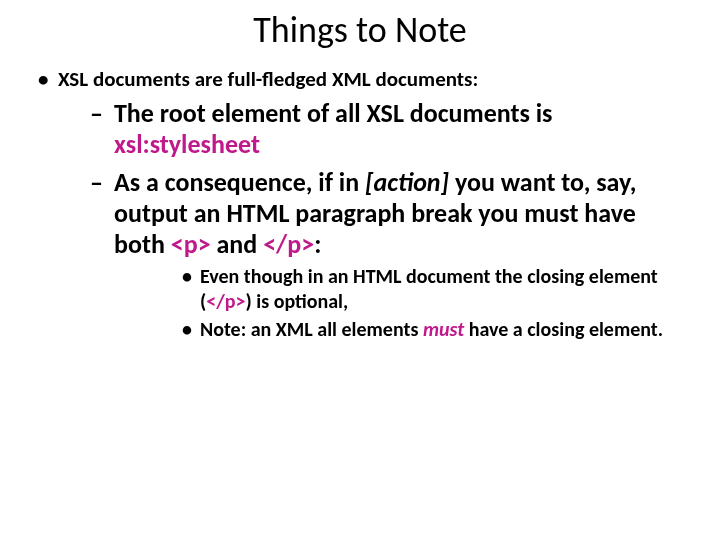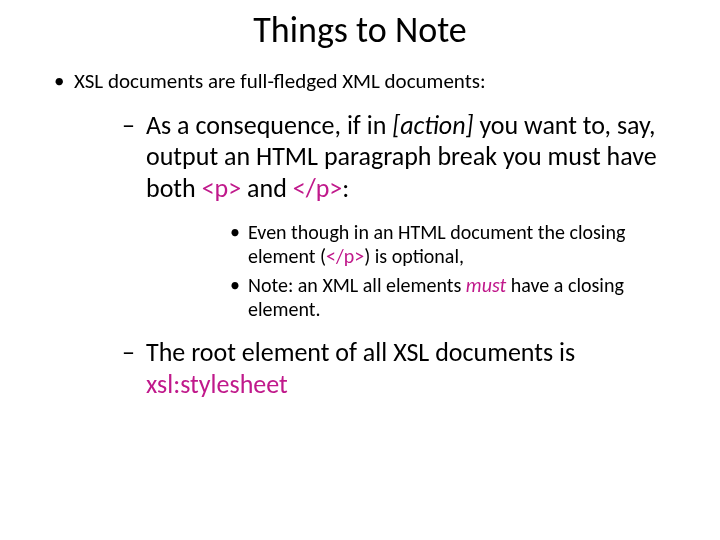--- a/index.html
+++ b/index.html
@@ -16,21 +16,21 @@
     width: 720px;
     height: 540px;
     padding: 8px 30px 12px 30px;
   }
   .title {
     text-align: center;
     font-size: 36px;
     font-weight: 400;
     margin: 0 0 14px 0;
   }
-  ul { margin: 16px; padding: 0; list-style: none; }
+  ul { margin: 0; padding: 0; list-style: none; font-weight: bold; }
   .lvl1 > li {
     position: relative;
     font-size: 21px;
     padding-left: 28px;
     margin-bottom: 8px;
     line-height: 1.25;
   }
   .lvl1 > li::before {
     content: "•";
     position: absolute;
@@ -81,33 +81,33 @@
 <div class="slide">
 
   <h1 class="title">Things to Note</h1>
 
   <ul class="lvl1">
     <li>
       <span>XSL documents are full-fledged XML documents:</span>
 
       <ul class="lvl2">
         <li>
+          <span>The root element of all XSL documents is </span><span class="magenta">xsl:stylesheet</span>
+        </li>
+
+        <li>
           <span>As a consequence, if in </span><span class="italic">[action]</span><span> you want to, say, output an HTML paragraph break you must have both </span><span class="magenta">&lt;p&gt;</span><span> and </span><span class="magenta">&lt;/p&gt;</span><span>:</span>
 
           <ul class="lvl3">
             <li>
               <span>Even though in an HTML document the closing element (</span><span class="magenta">&lt;/p&gt;</span><span>) is optional,</span>
             </li>
             <li>
               <span>Note: an XML all elements </span><span class="italic magenta">must</span><span> have a closing element.</span>
             </li>
           </ul>
         </li>
-
-        <li>
-          <span>The root element of all XSL documents is </span><span class="magenta">xsl:stylesheet</span>
-        </li>
       </ul>
     </li>
 
   </ul>
 
 </div>
 
 </body></html>

